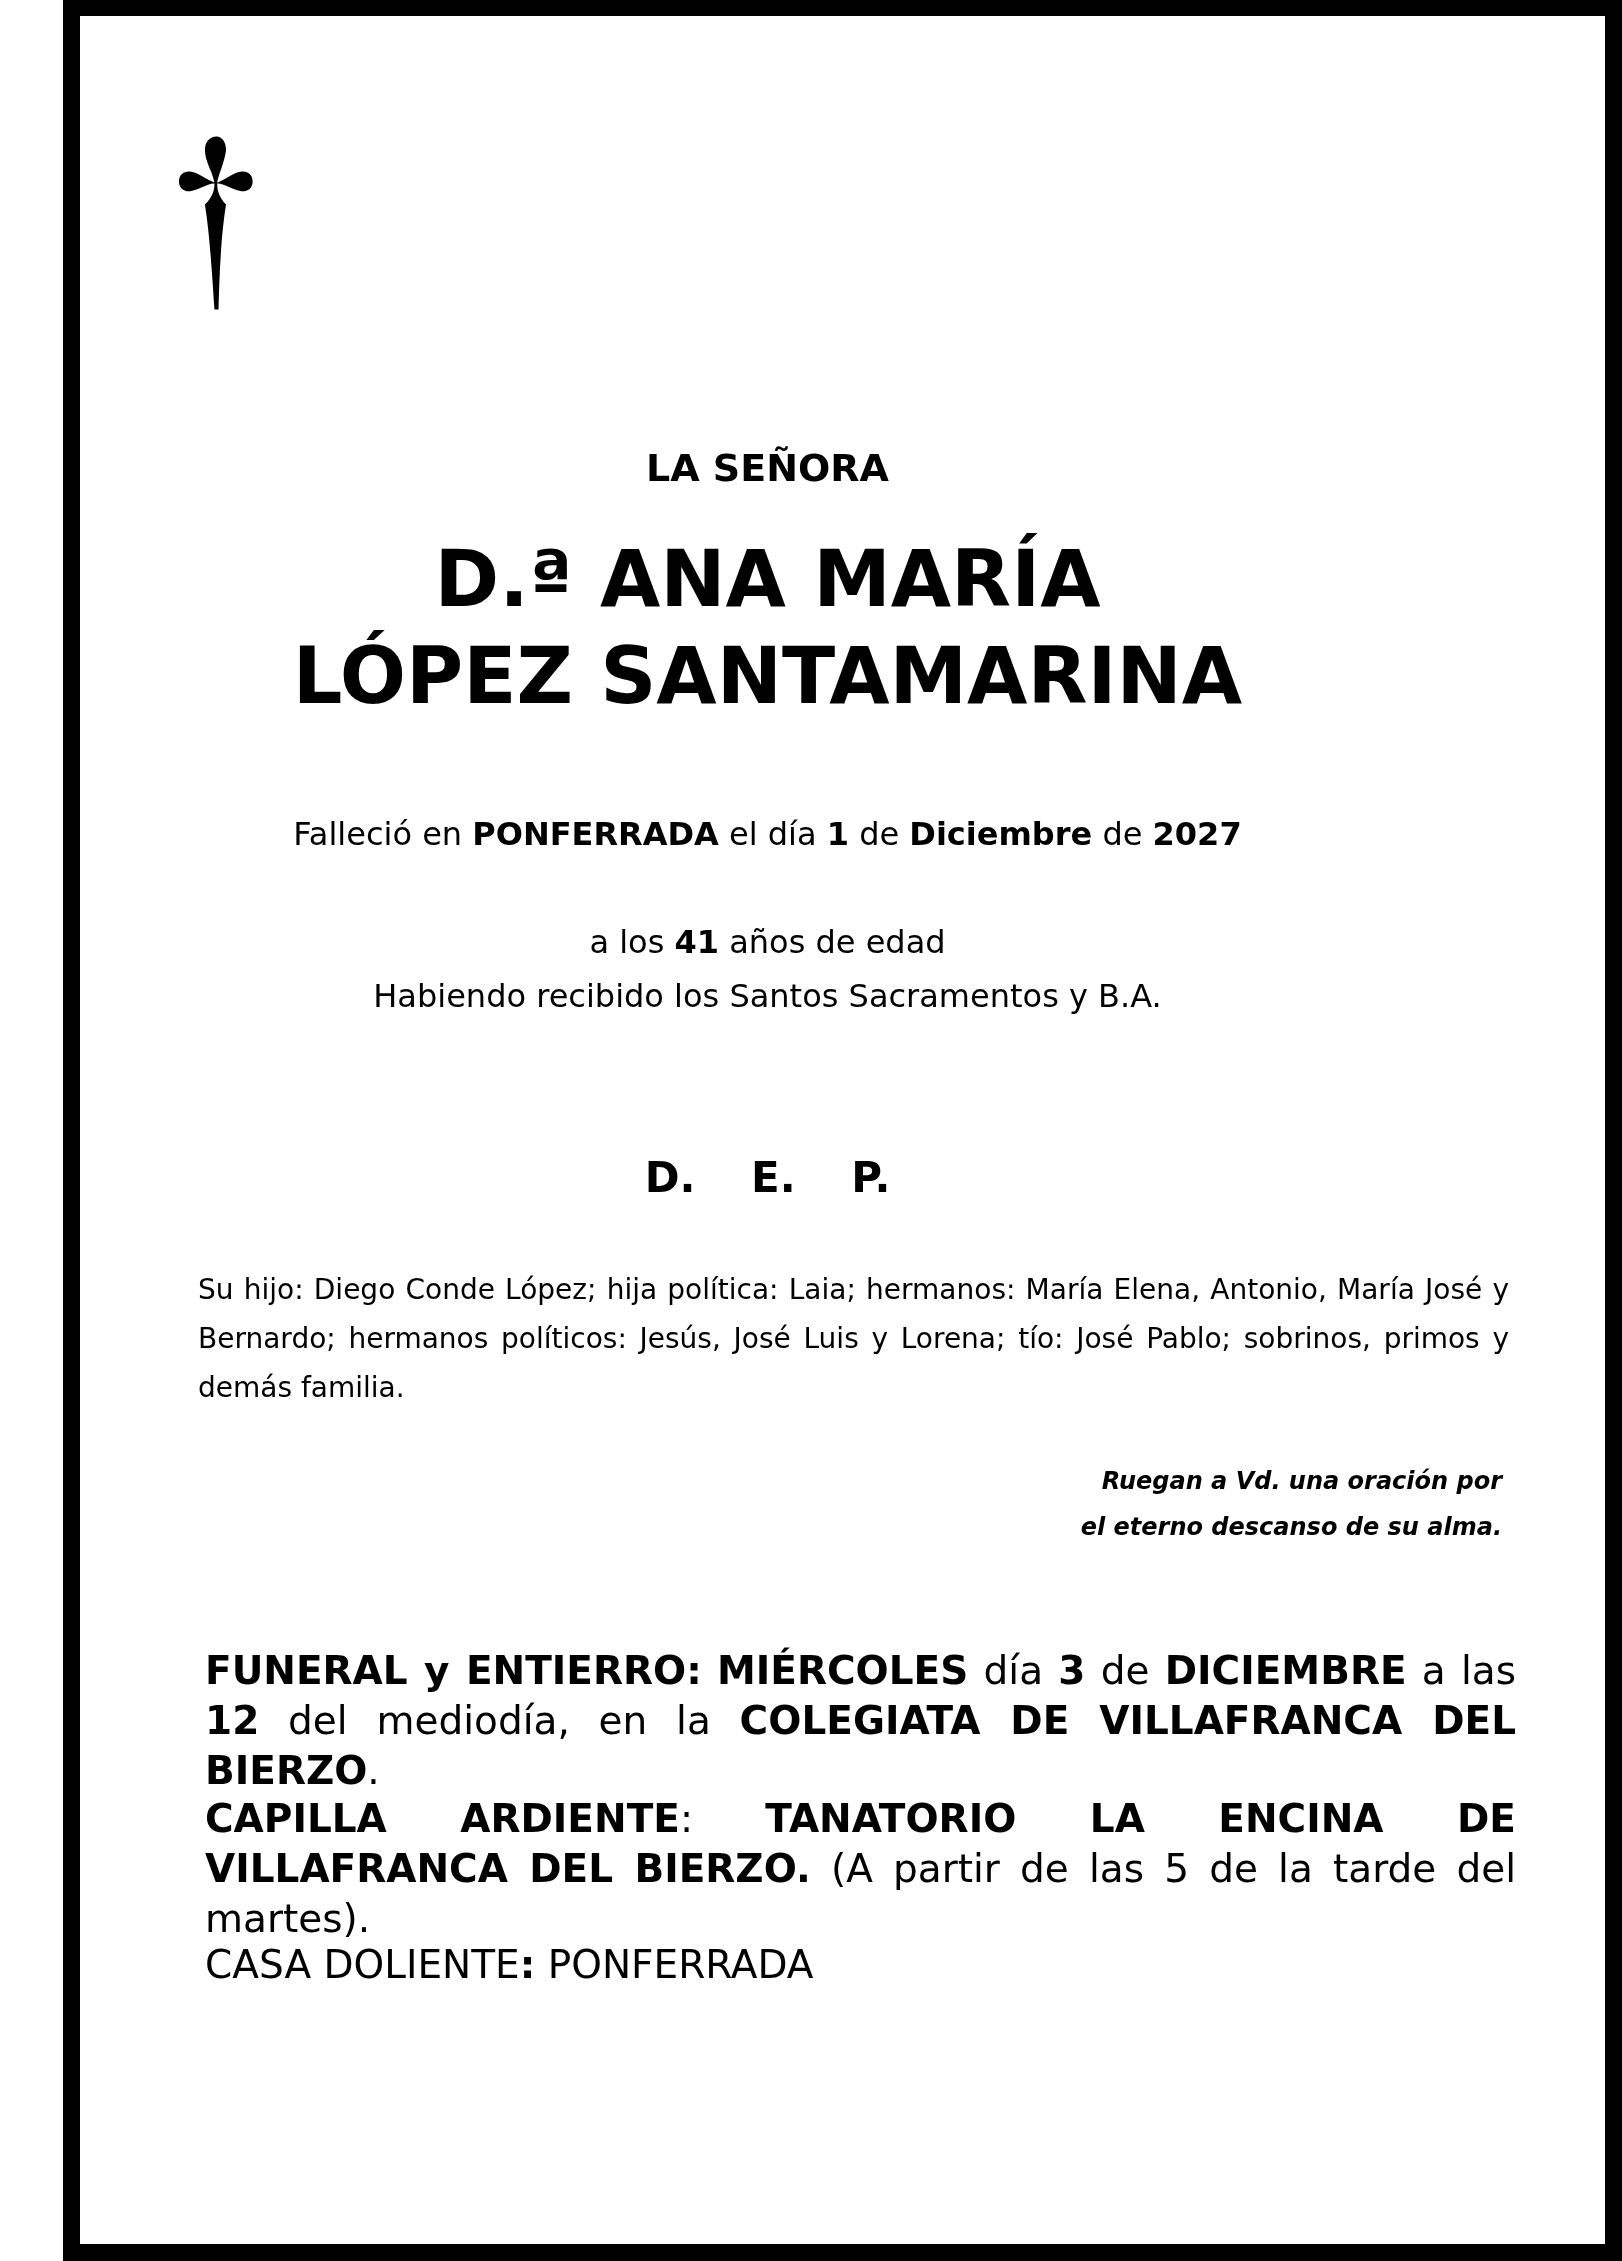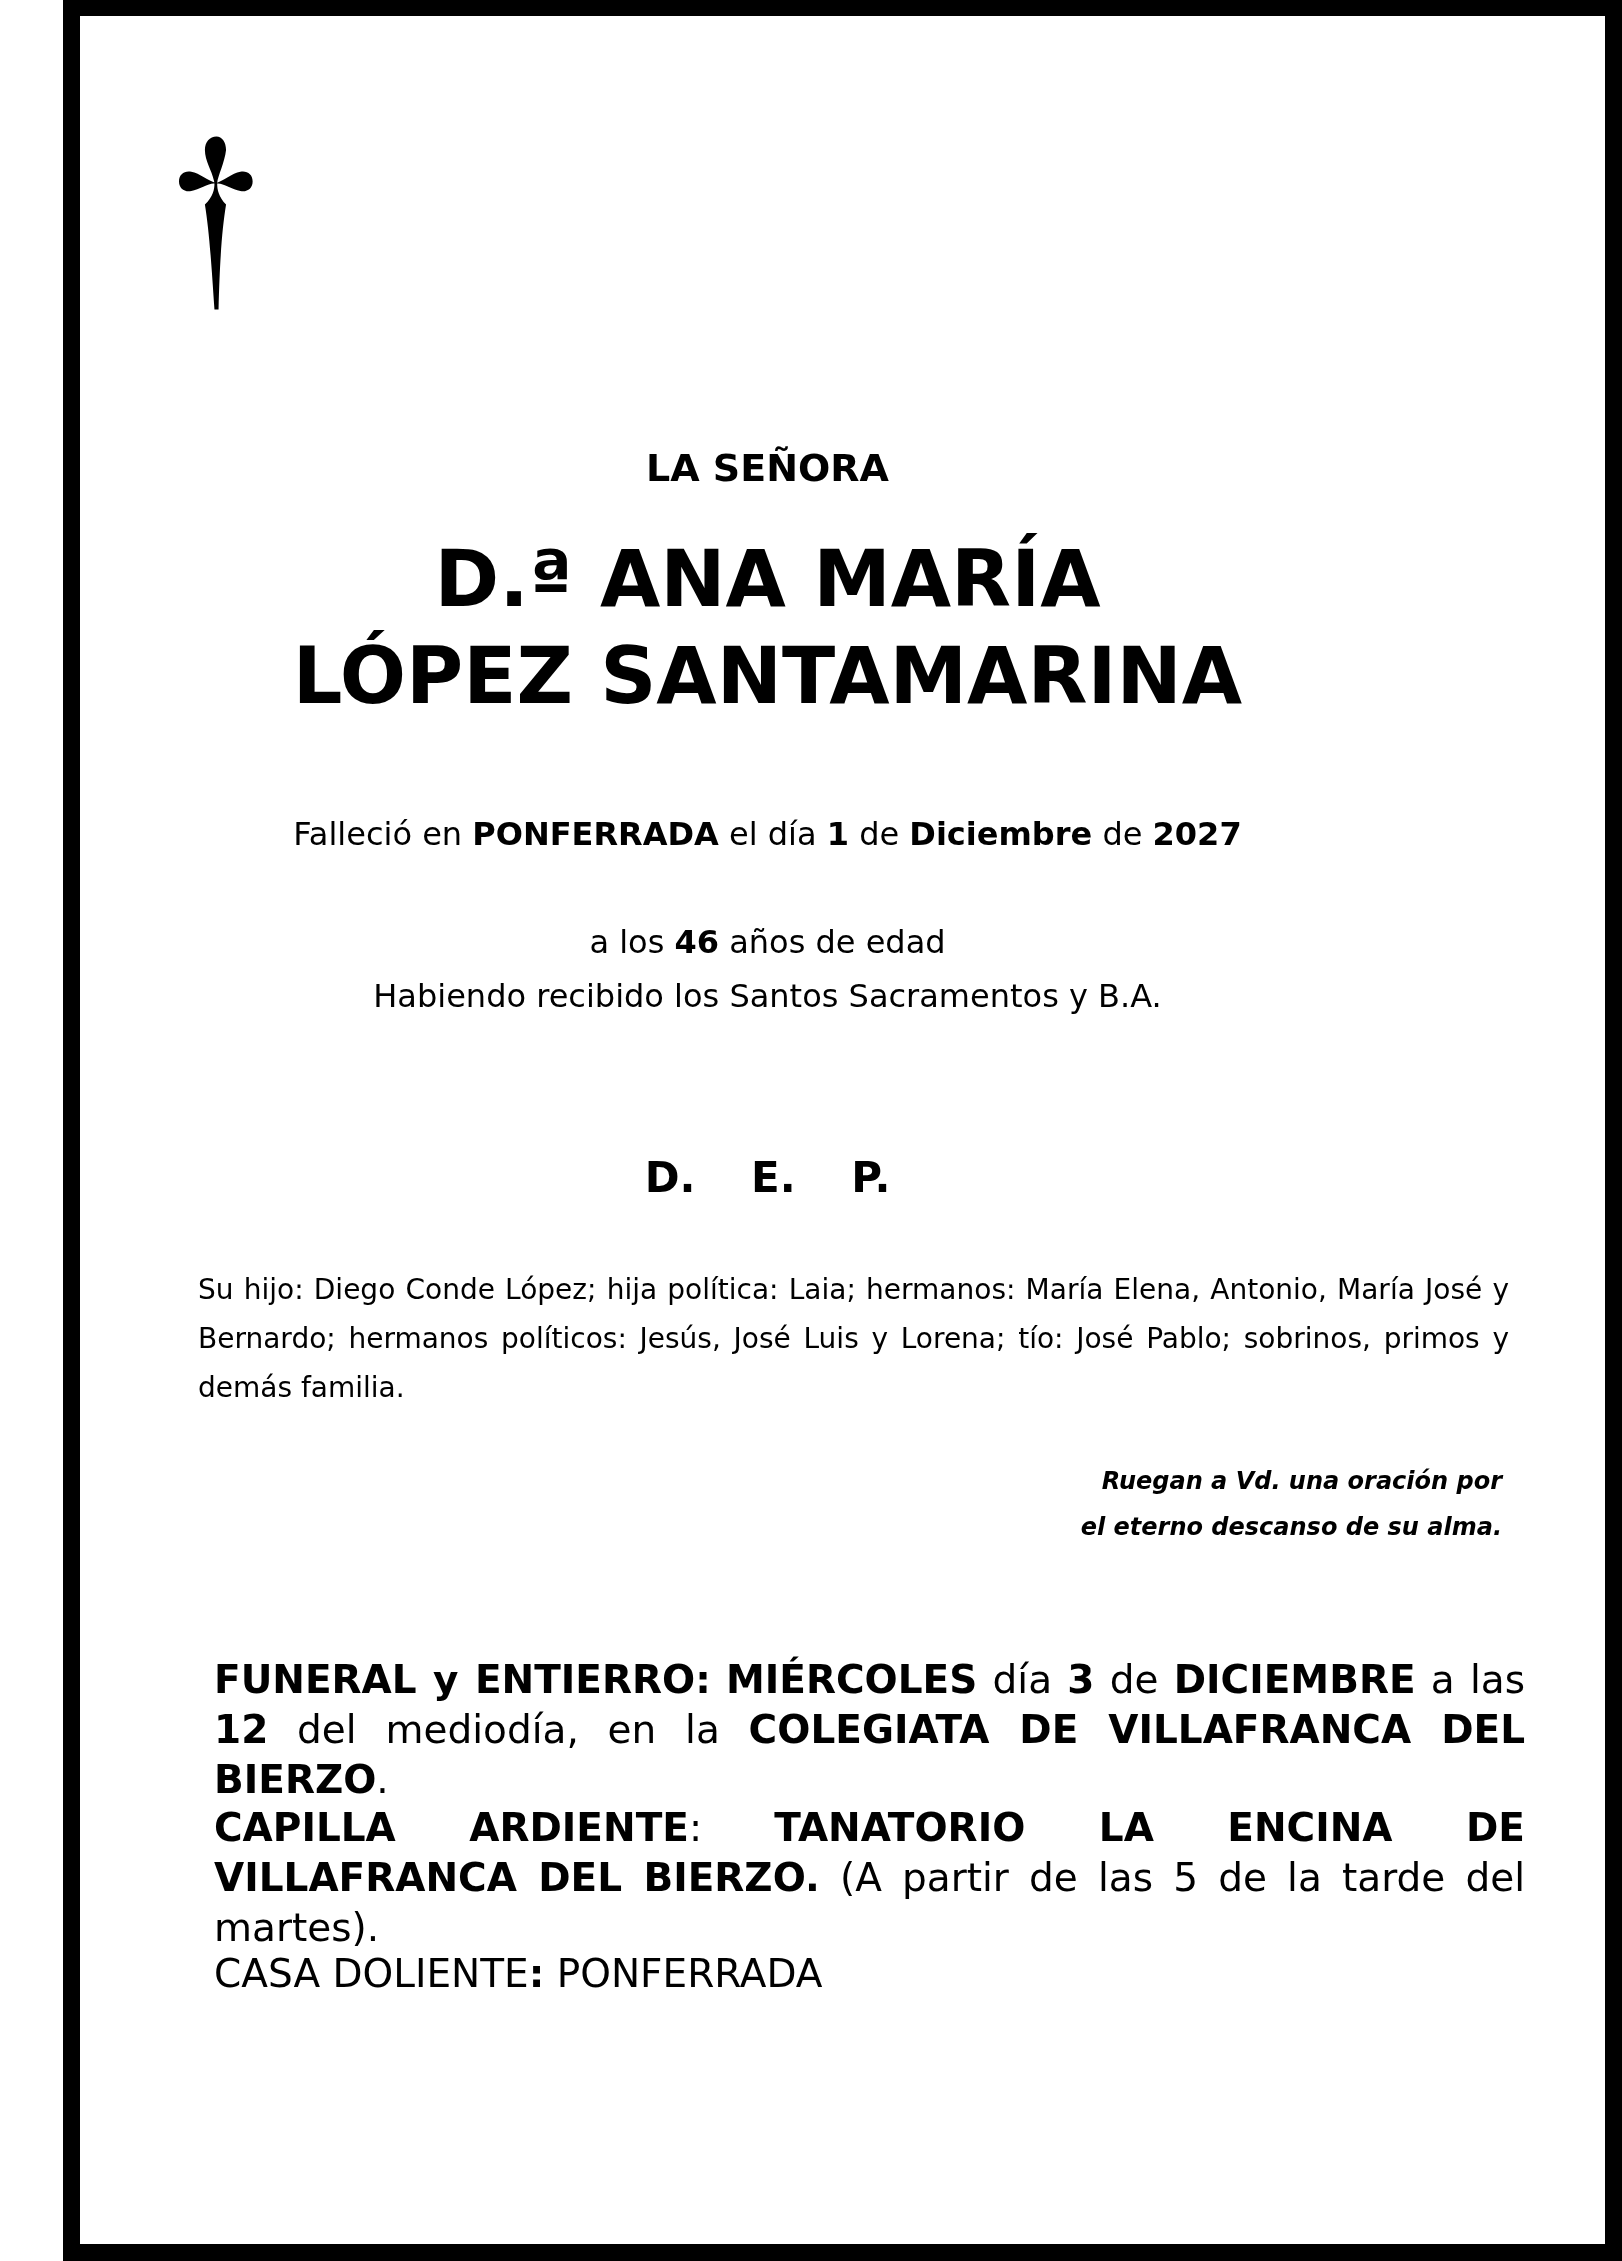--- a/index.html
+++ b/index.html
@@ -30,21 +30,21 @@
 
   .dep { top: 1153px; font-size: 42px; font-weight: bold; word-spacing: 41px; }
 
   .family { position: absolute; left: 198px; width: 1311px; top: 1265px;
             font-size: 28px; line-height: 49px; text-align: justify; text-align-last: left; margin: 0; }
 
   .prayer { position: absolute; right: 120px; top: 1458px; text-align: right;
             font-size: 24px; line-height: 46px; font-weight: bold; font-style: italic; margin: 0; }
 
   .block { position: absolute; left: 198px; width: 1311px; font-size: 39px; line-height: 50px;
-           text-align: justify; text-align-last: left; margin: 16px; }
+           text-align: justify; text-align-last: left; margin: 7px; }
   .funeral { top: 1639px; }
   .capilla { top: 1787px; }
   .casa { top: 1933px; }
 </style>
 </head>
 <body>
 
 <div class="border b-top"></div>
 <div class="border b-left"></div>
 <div class="border b-right"></div>
@@ -73,21 +73,21 @@
     C57 60 67 40 69 22
     C69 10 63 2 55 2 Z"></path>
 </svg>
 
 <p class="abs center title-small">LA SEÑORA</p>
 <p class="abs center name-line name1">D.ª ANA MARÍA</p>
 <p class="abs center name-line name2">LÓPEZ SANTAMARINA</p>
 
 <p class="abs center info info1"><span>Falleció en </span><b>PONFERRADA</b><span> el día </span><b>1</b><span> de </span><b>Diciembre</b><span> de </span><b>2027</b></p>
 
-<p class="abs center info info2"><span>a los </span><b>46</b><span> años de edad</span></p>
+<p class="abs center info info2"><span>a los </span><b>41</b><span> años de edad</span></p>
 
 <p class="abs center info info3">Habiendo recibido los Santos Sacramentos y B.A.</p>
 
 <p class="abs center dep">D. E. P.</p>
 
 <p class="family">Su hijo: Diego Conde López; hija política: Laia; hermanos: María Elena, Antonio, María José y Bernardo; hermanos políticos: Jesús, José Luis y Lorena; tío: José Pablo; sobrinos, primos y demás familia.</p>
 
 <div class="prayer">
   <div>Ruegan a Vd. una oración por</div>
   <div>el eterno descanso de su alma.</div>

